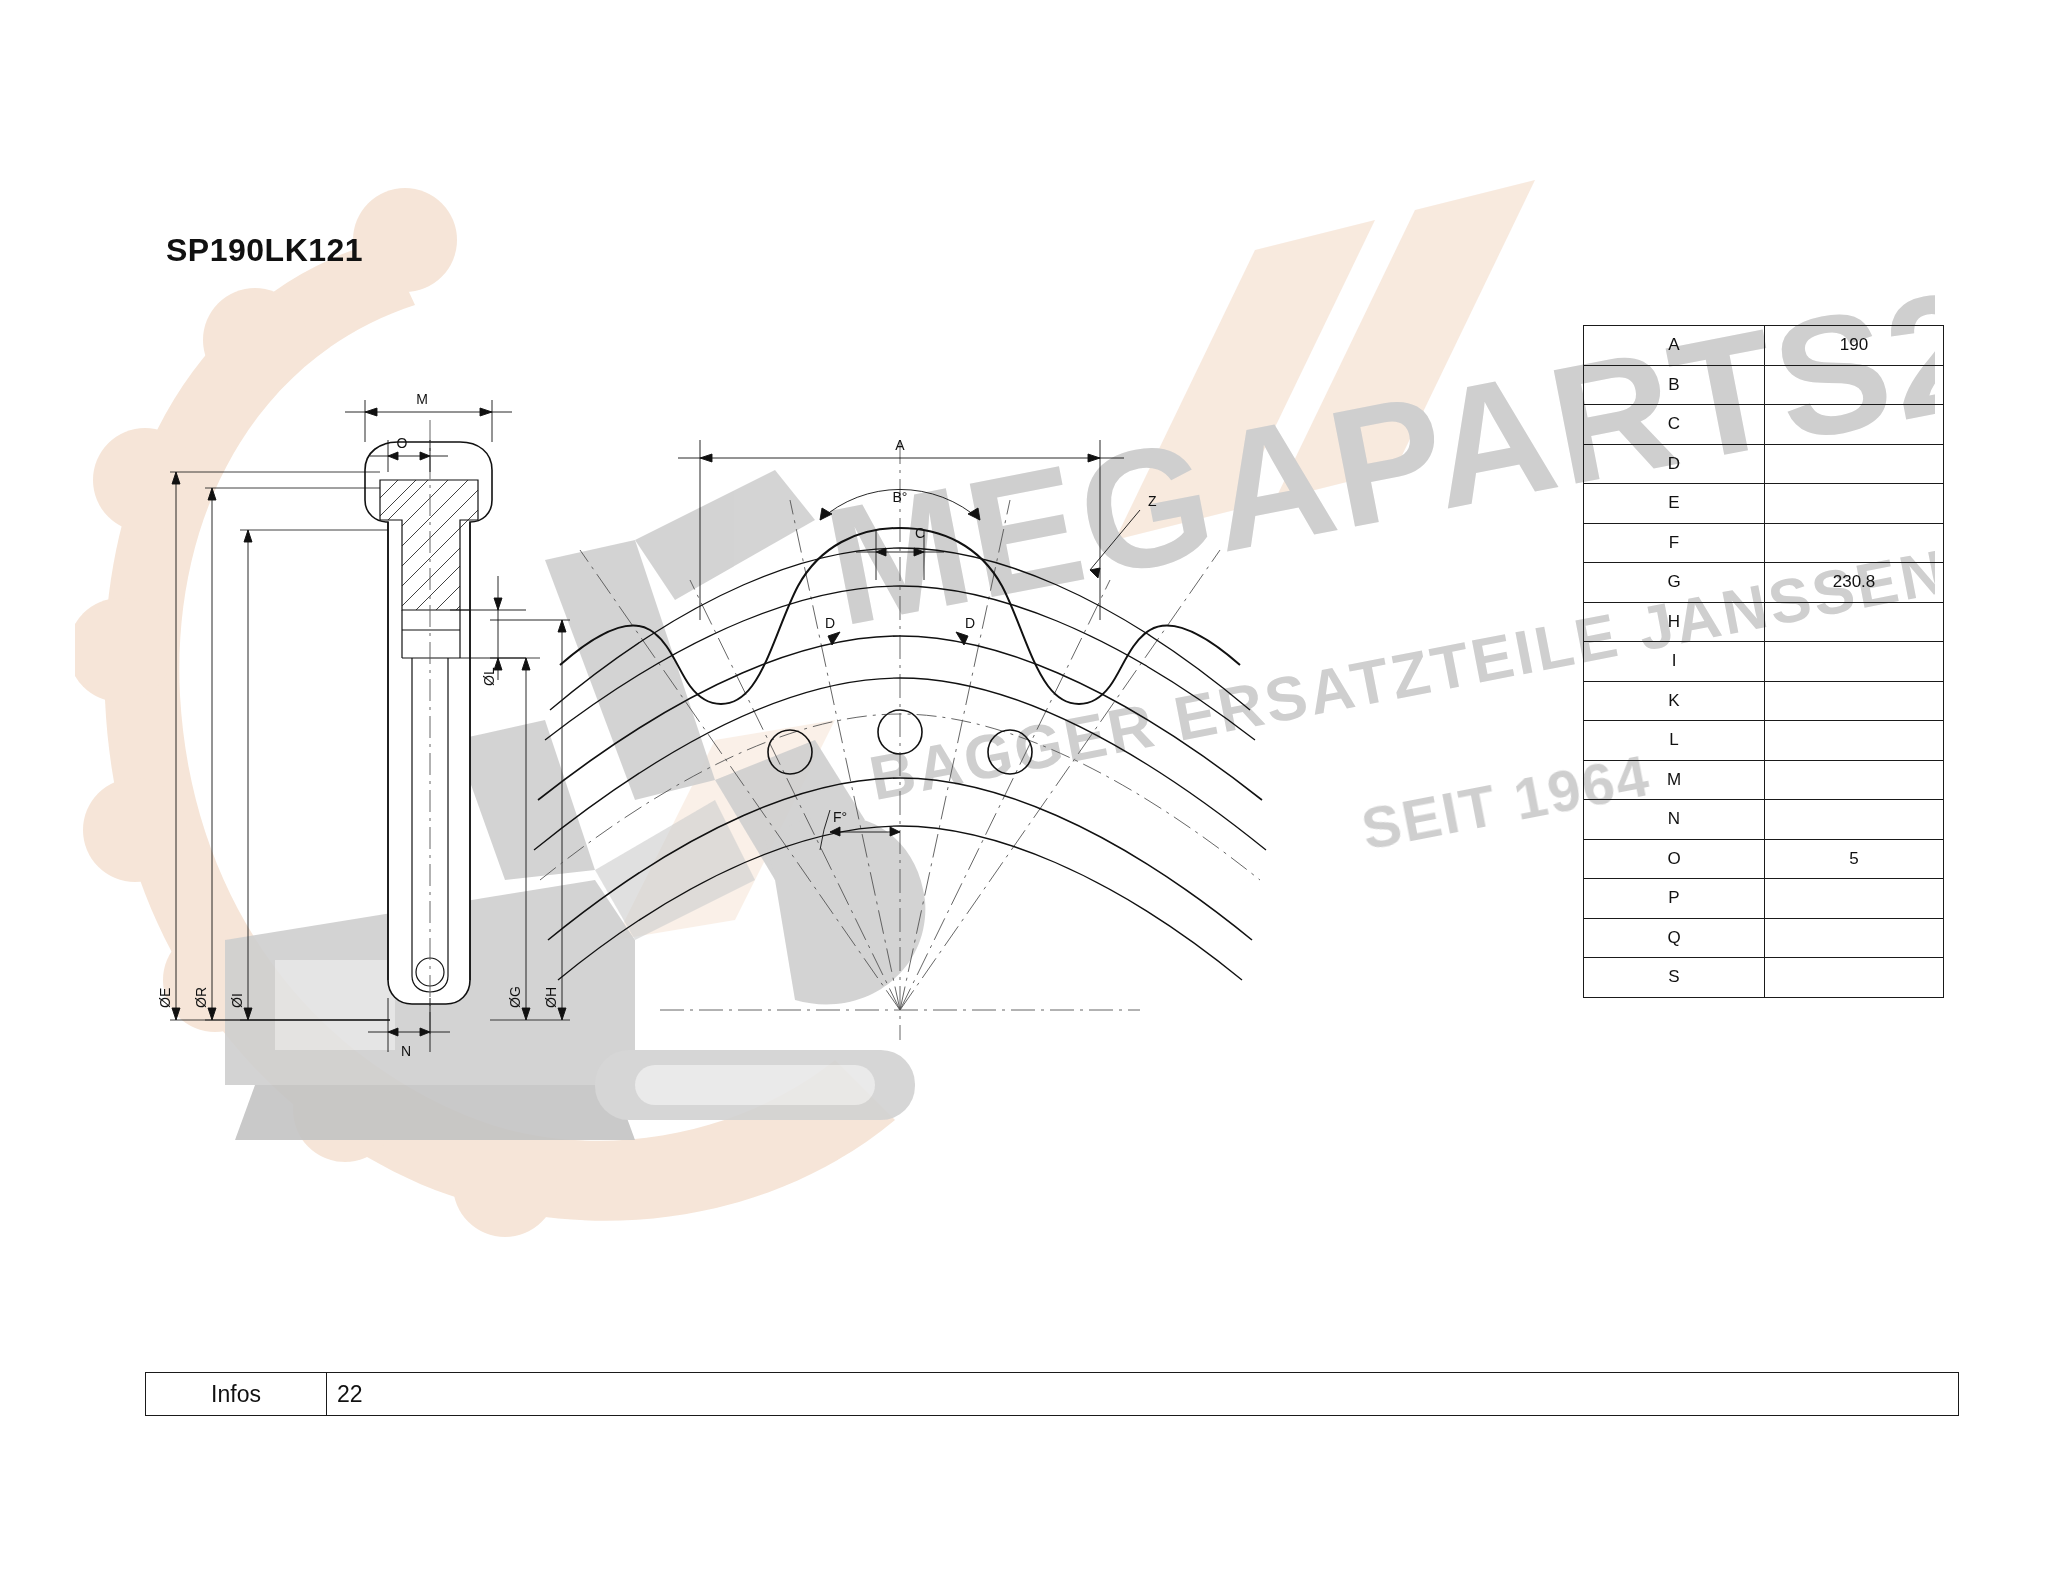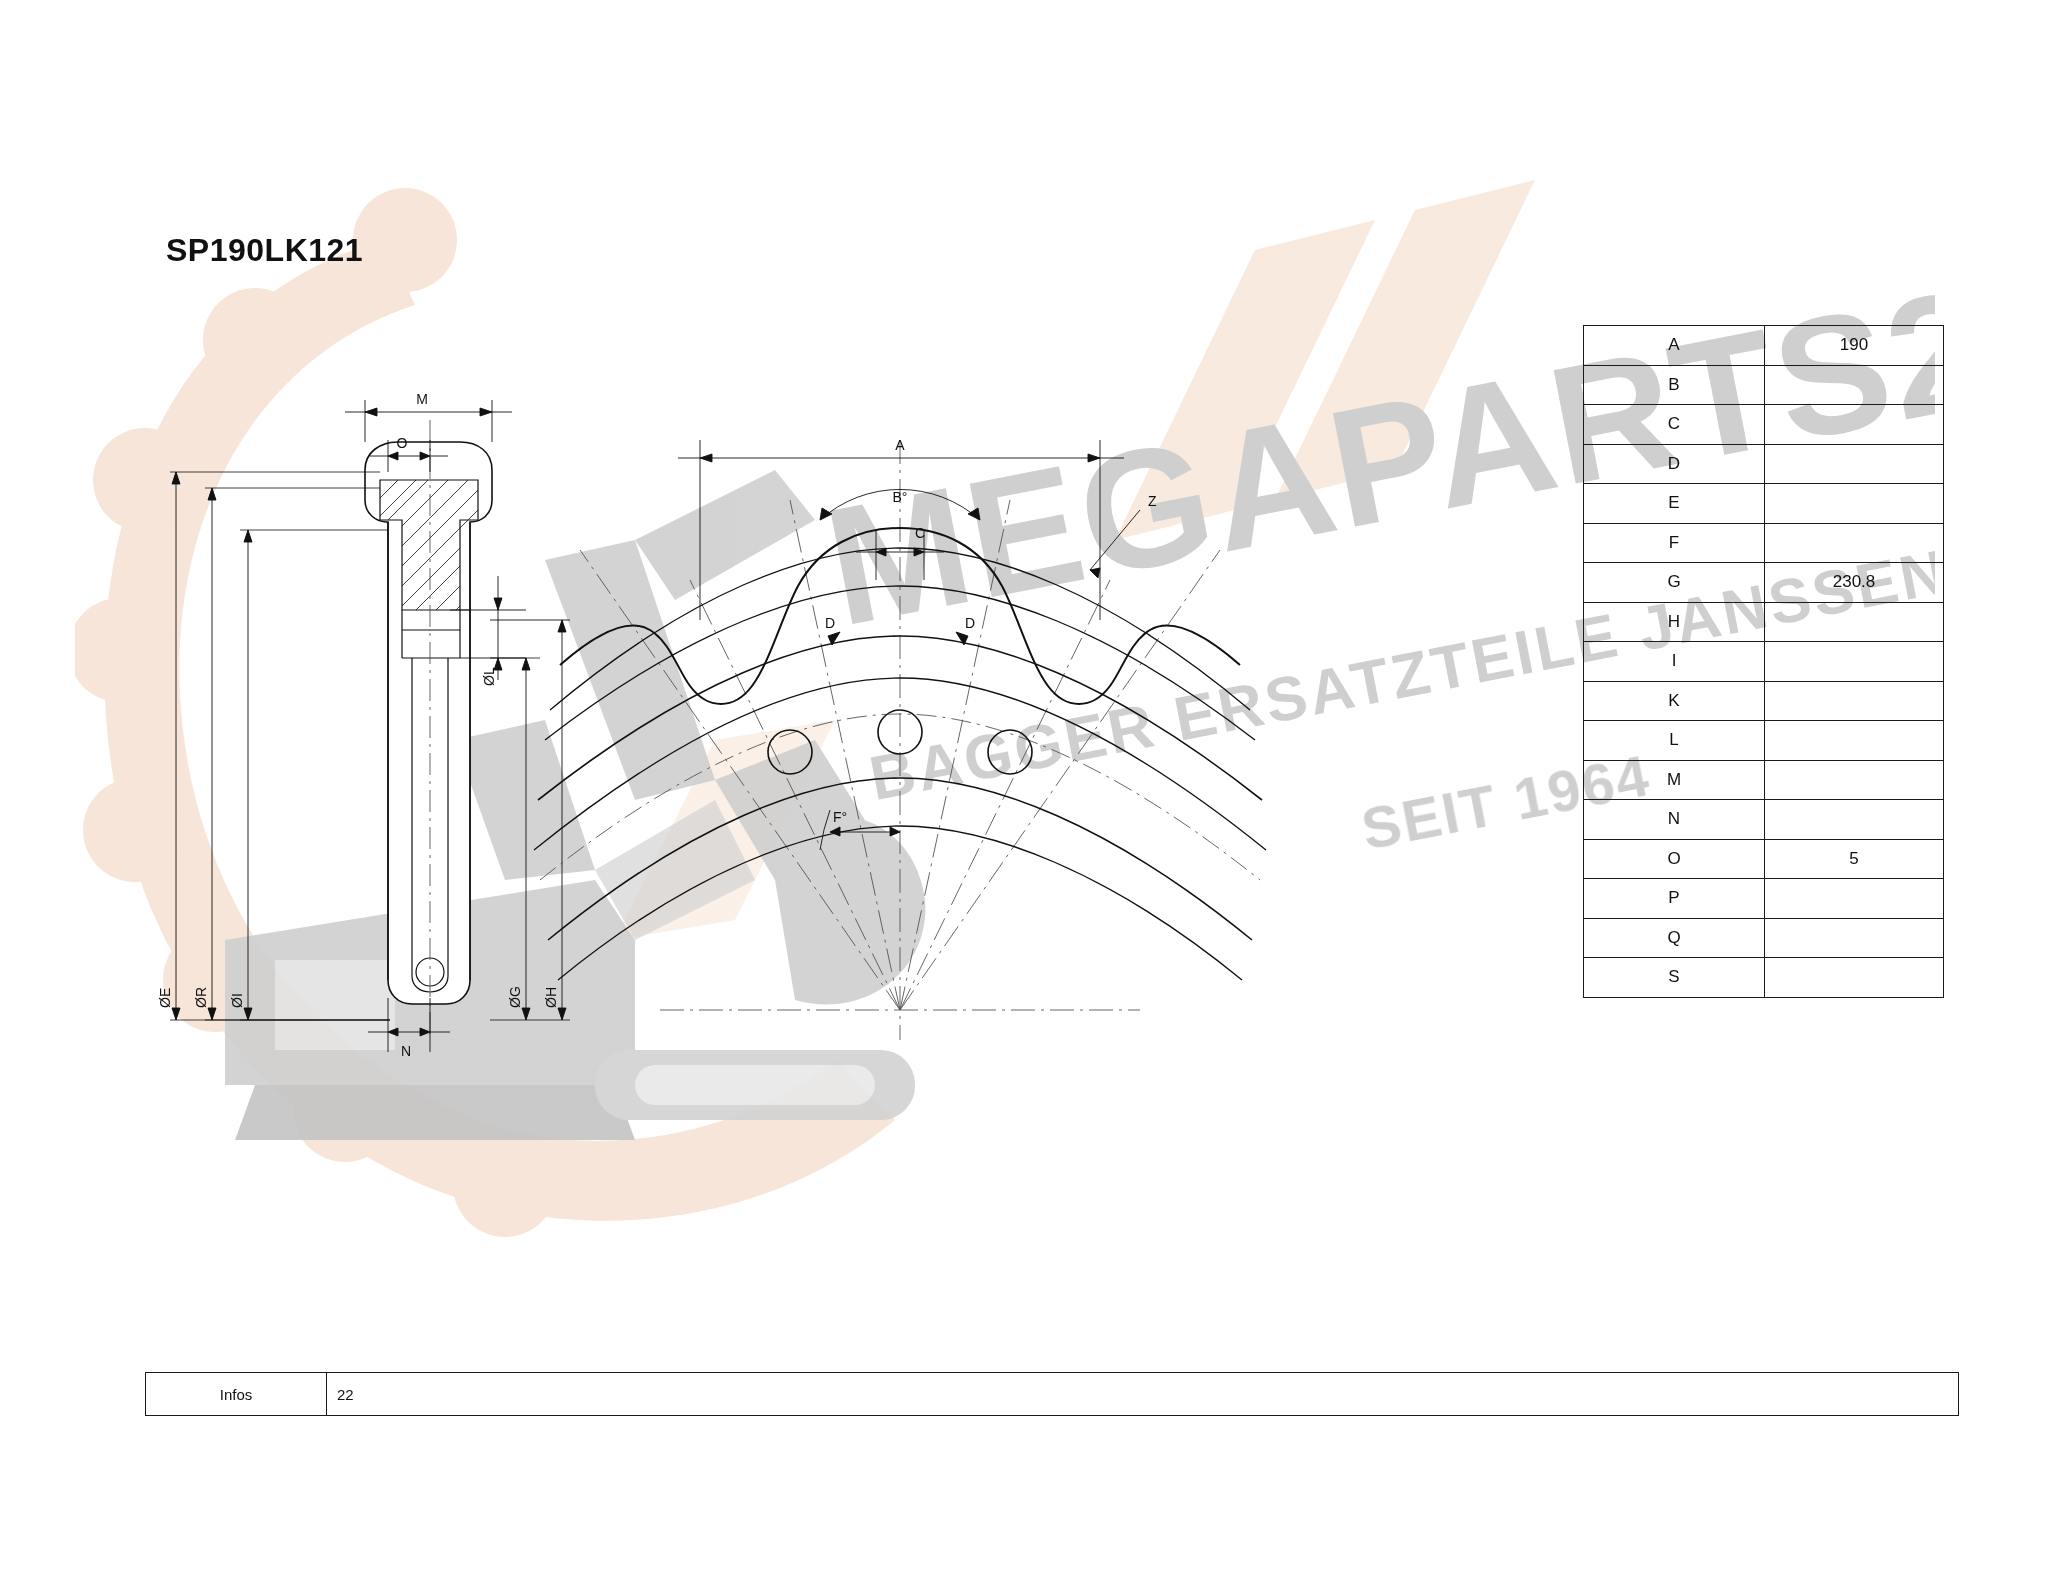--- a/index.html
+++ b/index.html
@@ -65,21 +65,21 @@
   }
   #dim-table td.key { width: 180px; }
   #dim-table td.val { width: 178px; }
 
   
   #infos-table {
     position: absolute;
     left: 145px;
     top: 1372px;
     border-collapse: collapse;
-    font-size: 15px;
+    font-size: 23px;
     color: #111;
   }
   #infos-table td {
     border: 1px solid #1a1a1a;
     height: 40px;
     vertical-align: middle;
   }
   #infos-table td.infos-label {
     width: 178px;
     text-align: center;

